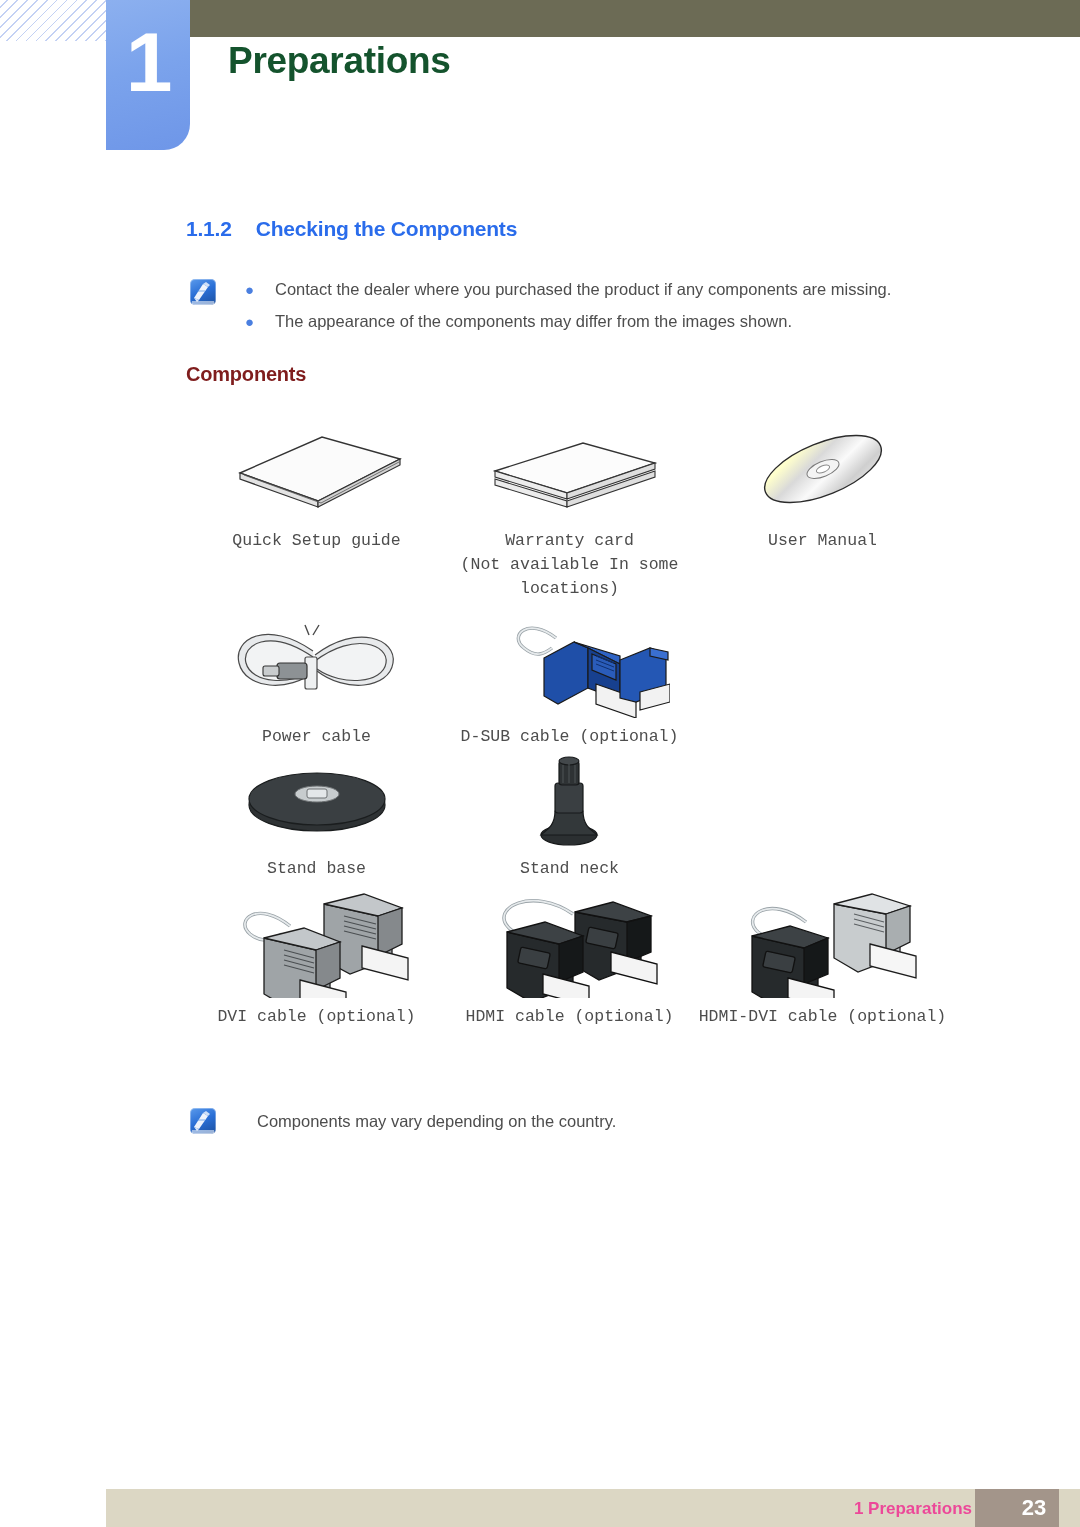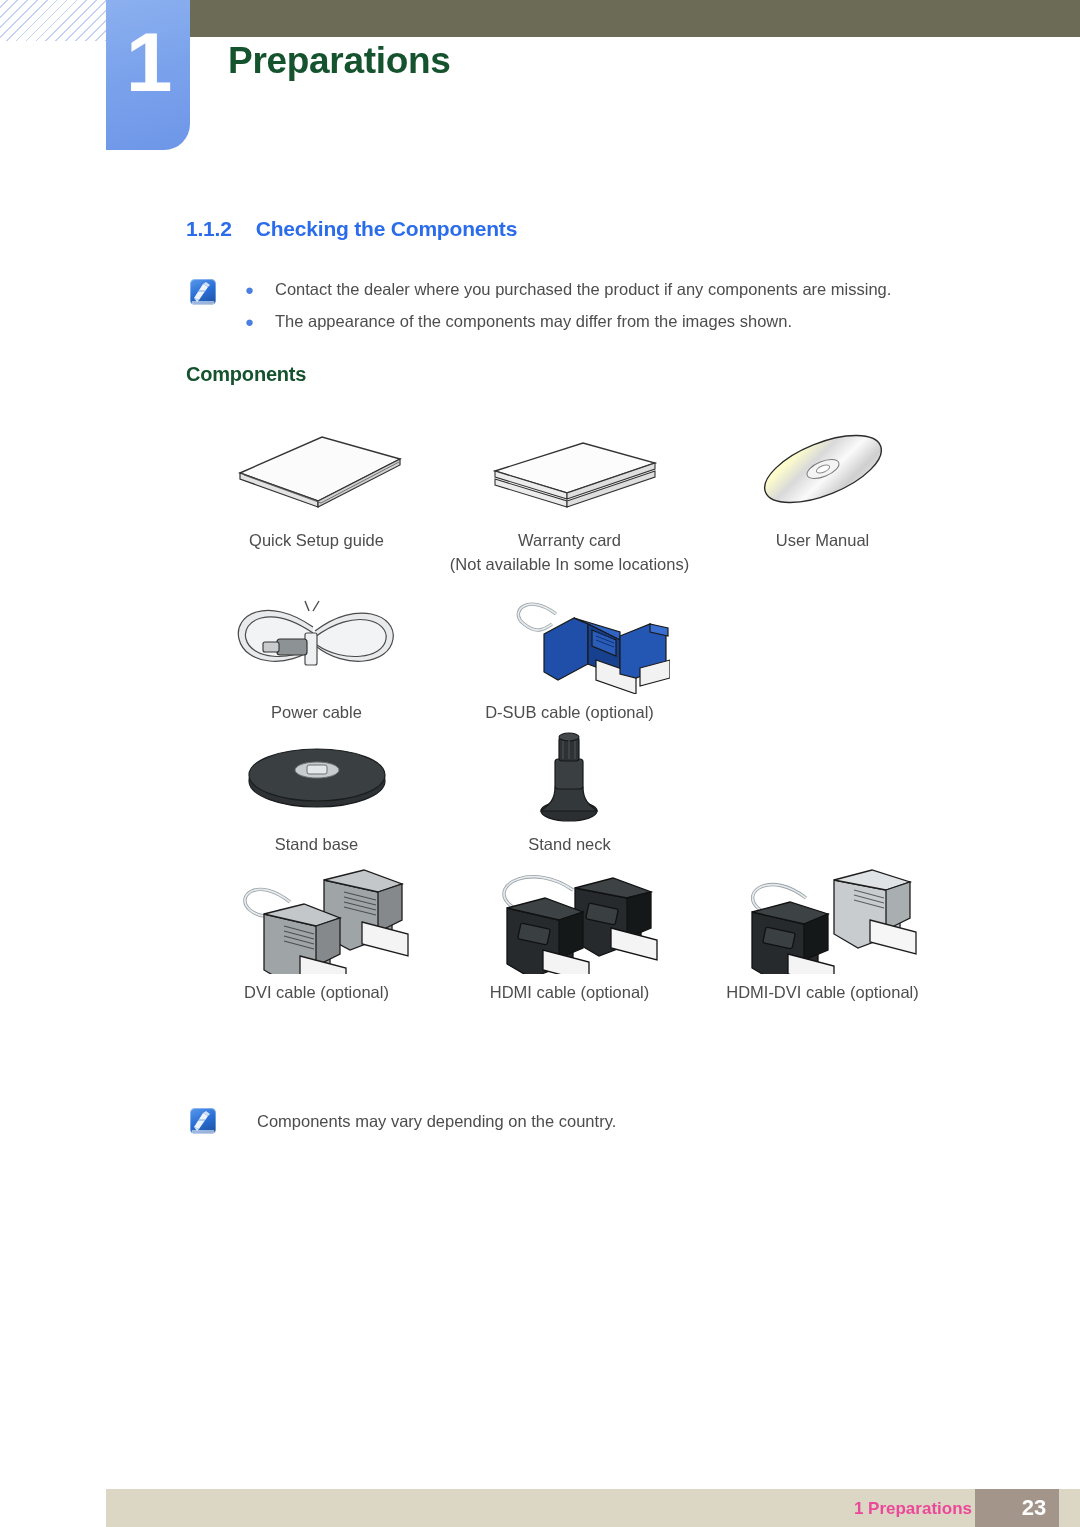--- a/index.html
+++ b/index.html
@@ -97,21 +97,21 @@
     font-size: 15px;
     line-height: 1;
     width: 30px;
     flex: 0 0 auto;
   }
   .sub-heading {
     position: absolute;
     left: 186px; top: 363px;
     font-size: 20px;
     font-weight: bold;
-    color: #14532d;
+    color: #7f1d1d;
     letter-spacing: -.2px;
   }
 
   .note-bottom {
     position: absolute;
     left: 190px; top: 1108px;
     display: flex;
     align-items: center;
     gap: 12px;
   }
@@ -119,20 +119,21 @@
     margin-left: 29px;
     font-size: 16.5px;
     color: #4d4d4d;
   }
 
   
   .grid {
     position: absolute;
     left: 190px; top: 420px;
     width: 760px;
+    font-family: Liberation Mono, monospace;
   }
   .grid-row { display: flex; }
   .cell {
     width: 253px;
     display: flex;
     flex-direction: column;
     align-items: center;
   }
   .art {
     height: 100px;

